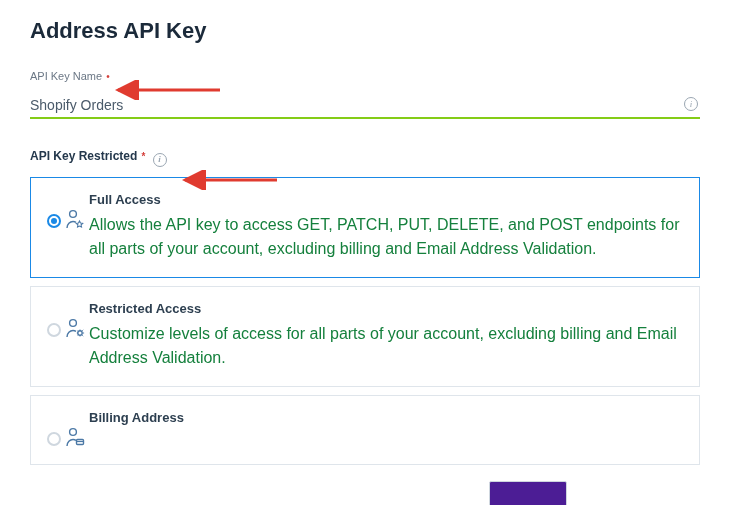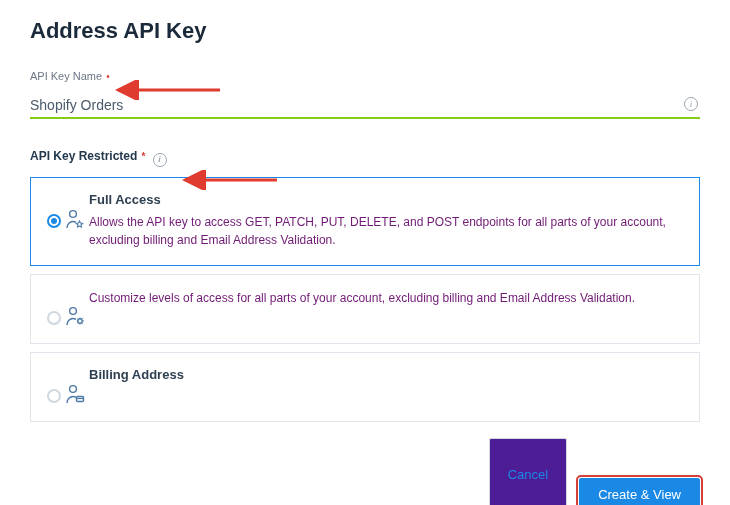--- a/index.html
+++ b/index.html
@@ -94,21 +94,21 @@
   }
   .perm-icon {
     width: 20px;
     display:flex;
     justify-content:center;
     margin-top: 16px;
     flex-shrink:0;
   }
   .opt-body { flex:1; }
   .opt-title { font-size: 13px; font-weight:700; color:#2d3f50; margin-bottom:6px; }
-  .opt-desc { font-size: 12px; color:#701a75; line-height:1.5; }
+  .opt-desc { font-size: 16px; color:#15803d; line-height:1.5; }
   .actions {
     display:flex;
     justify-content:flex-end;
     gap:12px;
     margin-top: 16px;
   }
   .btn {
     font-size: 13px;
     padding: 8px 18px;
     border-radius: 2px;
@@ -172,20 +172,21 @@
     <span class="radio"></span>
     <span class="perm-icon">
       <svg width="20" height="22" viewBox="0 0 20 22" fill="none" stroke="#4c79a6" stroke-width="1.4">
         <circle cx="8" cy="6" r="3.4"></circle>
         <path d="M2 20c0-4 3-6.5 6-6.5 1.1 0 2.1.3 3 .9"></path>
         <circle cx="15" cy="16" r="2.2"></circle>
         <path d="M15 12.5v1.2M15 18.3v1.2M11.8 16h1.2M17.9 16h1.2M12.7 13.7l.9.9M17.3 18.3l.9.9M12.7 18.3l.9-.9M17.3 13.7l.9-.9" stroke-width="1"></path>
       </svg>
     </span>
     <div class="opt-body">
+      <div class="opt-title">Restricted Access</div>
       <div class="opt-desc">Customize levels of access for all parts of your account, excluding billing and Email Address Validation.</div>
     </div>
   </div>
 
   <div class="option">
     <span class="radio"></span>
     <span class="perm-icon">
       <svg width="20" height="22" viewBox="0 0 20 22" fill="none" stroke="#4c79a6" stroke-width="1.4">
         <circle cx="8" cy="6" r="3.4"></circle>
         <path d="M2 20c0-4 3-6.5 6-6.5 1.1 0 2.1.3 3 .9"></path>

